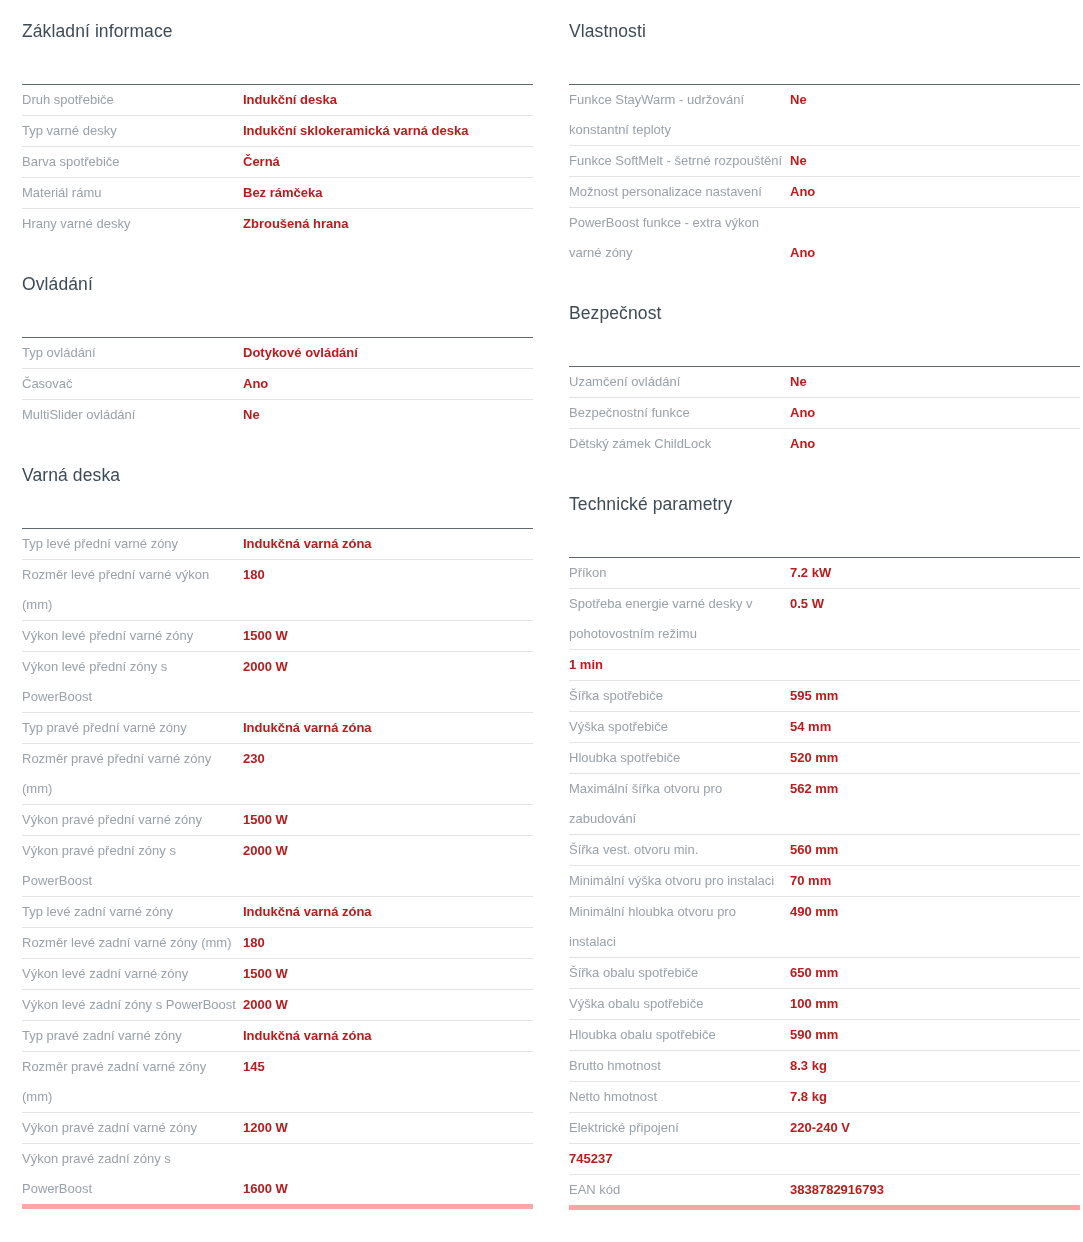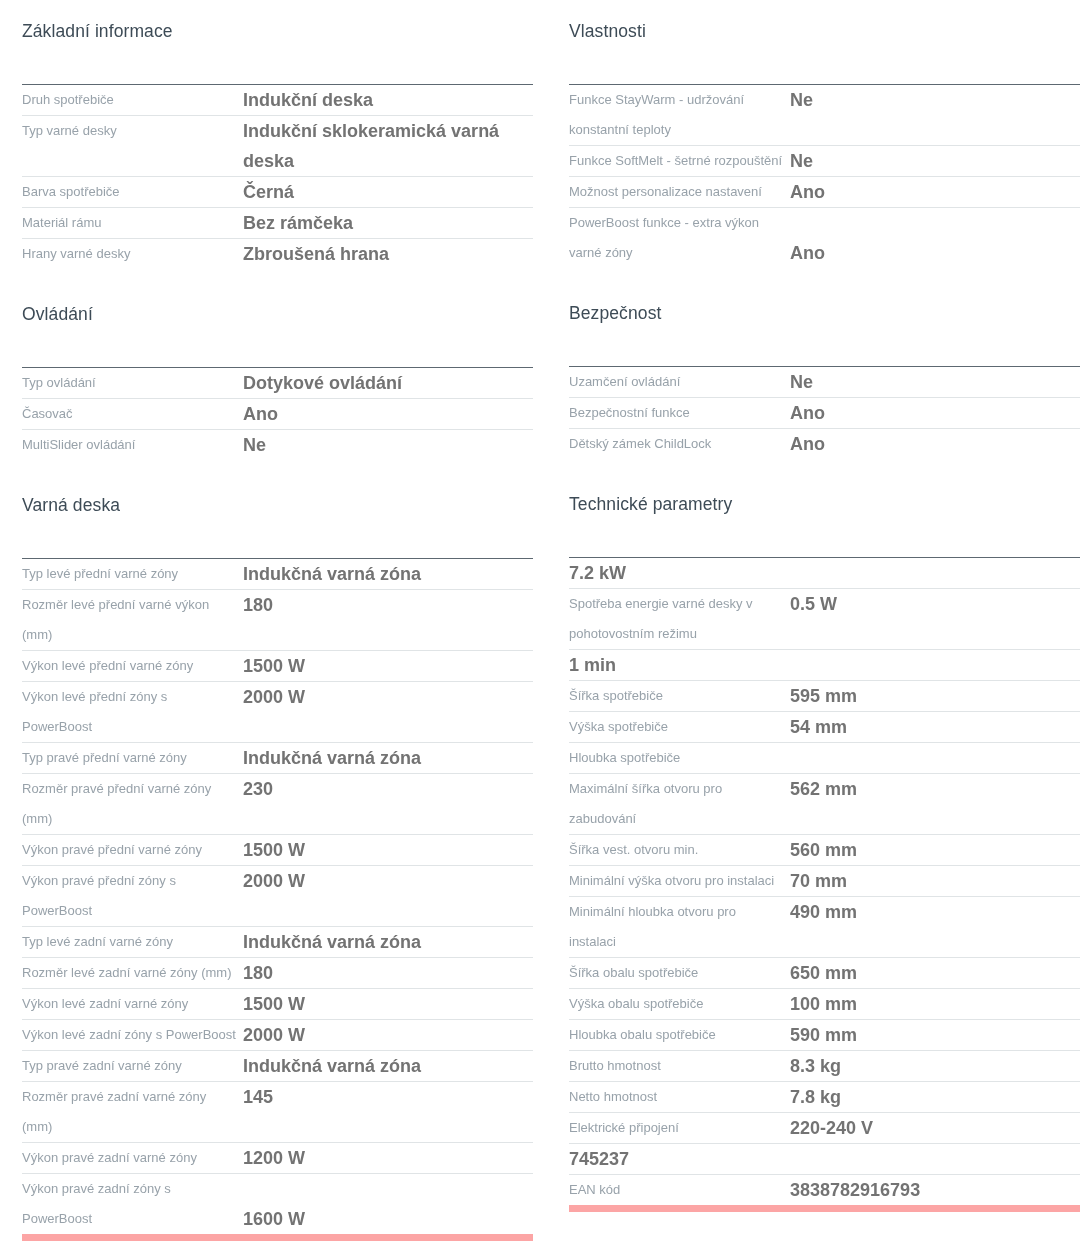--- a/index.html
+++ b/index.html
@@ -33,36 +33,36 @@
     border-top: 1px solid #5d6871;
     margin-top: 42px;
   }
   .spec-row {
     display: flex;
     align-items: flex-start;
     border-bottom: 1px solid #e0e4e6;
   }
   .spec-row:last-child { border-bottom: none; align-items: flex-end; }
   .column .section:last-child .spec-table .spec-row:last-child {
-    border-bottom: 7px solid #fca5a5;
+    border-bottom: 5px solid #fca5a5;
   }
   .spec-label {
     flex: 0 0 221px;
     padding-right: 6px;
     font-size: 13px;
     line-height: 30px;
     color: #98a2aa;
     font-weight: 400;
   }
   .spec-value {
     flex: 1 1 auto;
-    font-size: 18px;
+    font-size: 13px;
     line-height: 30px;
     font-weight: 700;
-    color: #737373;
+    color: #b91c1c;
   }
 </style>
 </head>
 <body>
 
 <main class="page">
   <div class="column">
       <section class="section">
         <h2 class="section-title">Základní informace</h2>
         <div class="spec-table">
@@ -211,39 +211,41 @@
           <div class="spec-row">
             <div class="spec-label">Dětský zámek ChildLock</div>
             <div class="spec-value">Ano</div>
           </div>
         </div>
       </section>
       <section class="section">
         <h2 class="section-title">Technické parametry</h2>
         <div class="spec-table">
           <div class="spec-row">
+            <div class="spec-label">Příkon</div>
             <div class="spec-value">7.2 kW</div>
           </div>
           <div class="spec-row">
             <div class="spec-label">Spotřeba energie varné desky v pohotovostním režimu</div>
             <div class="spec-value">0.5 W</div>
           </div>
           <div class="spec-row">
             <div class="spec-value">1 min</div>
           </div>
           <div class="spec-row">
             <div class="spec-label">Šířka spotřebiče</div>
             <div class="spec-value">595 mm</div>
           </div>
           <div class="spec-row">
             <div class="spec-label">Výška spotřebiče</div>
             <div class="spec-value">54 mm</div>
           </div>
           <div class="spec-row">
             <div class="spec-label">Hloubka spotřebiče</div>
+            <div class="spec-value">520 mm</div>
           </div>
           <div class="spec-row">
             <div class="spec-label">Maximální šířka otvoru pro zabudování</div>
             <div class="spec-value">562 mm</div>
           </div>
           <div class="spec-row">
             <div class="spec-label">Šířka vest. otvoru min.</div>
             <div class="spec-value">560 mm</div>
           </div>
           <div class="spec-row">

